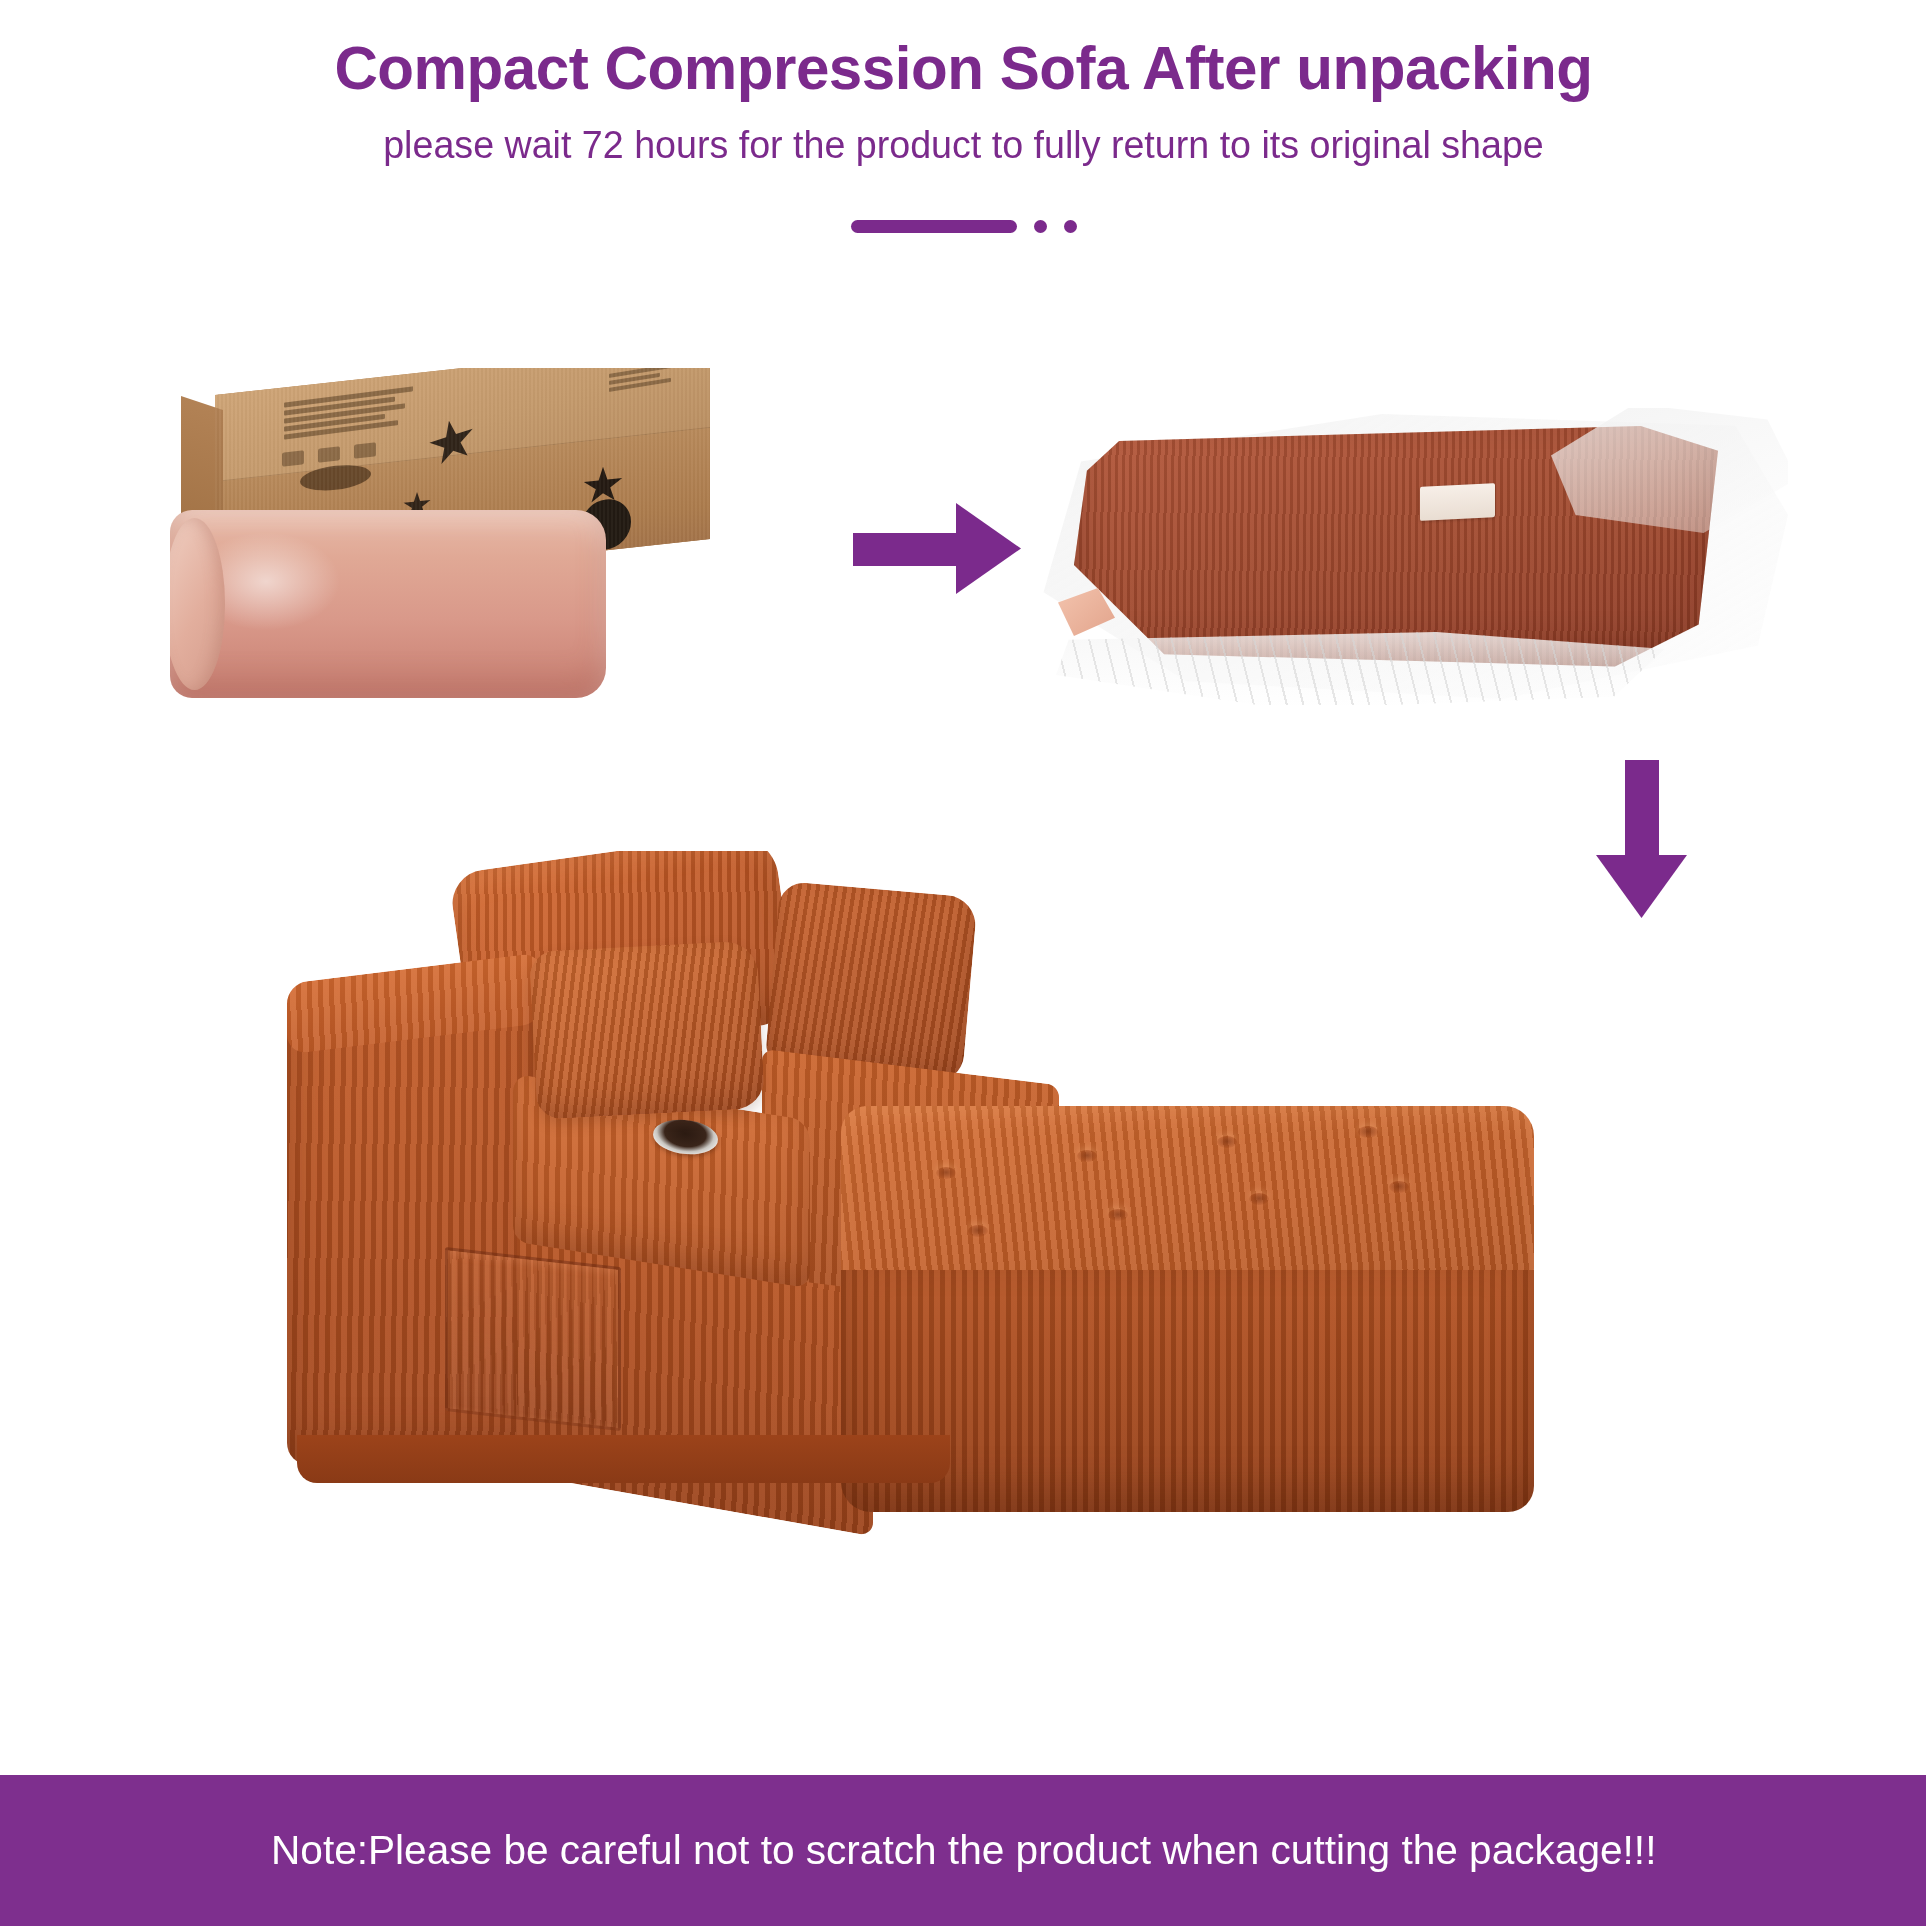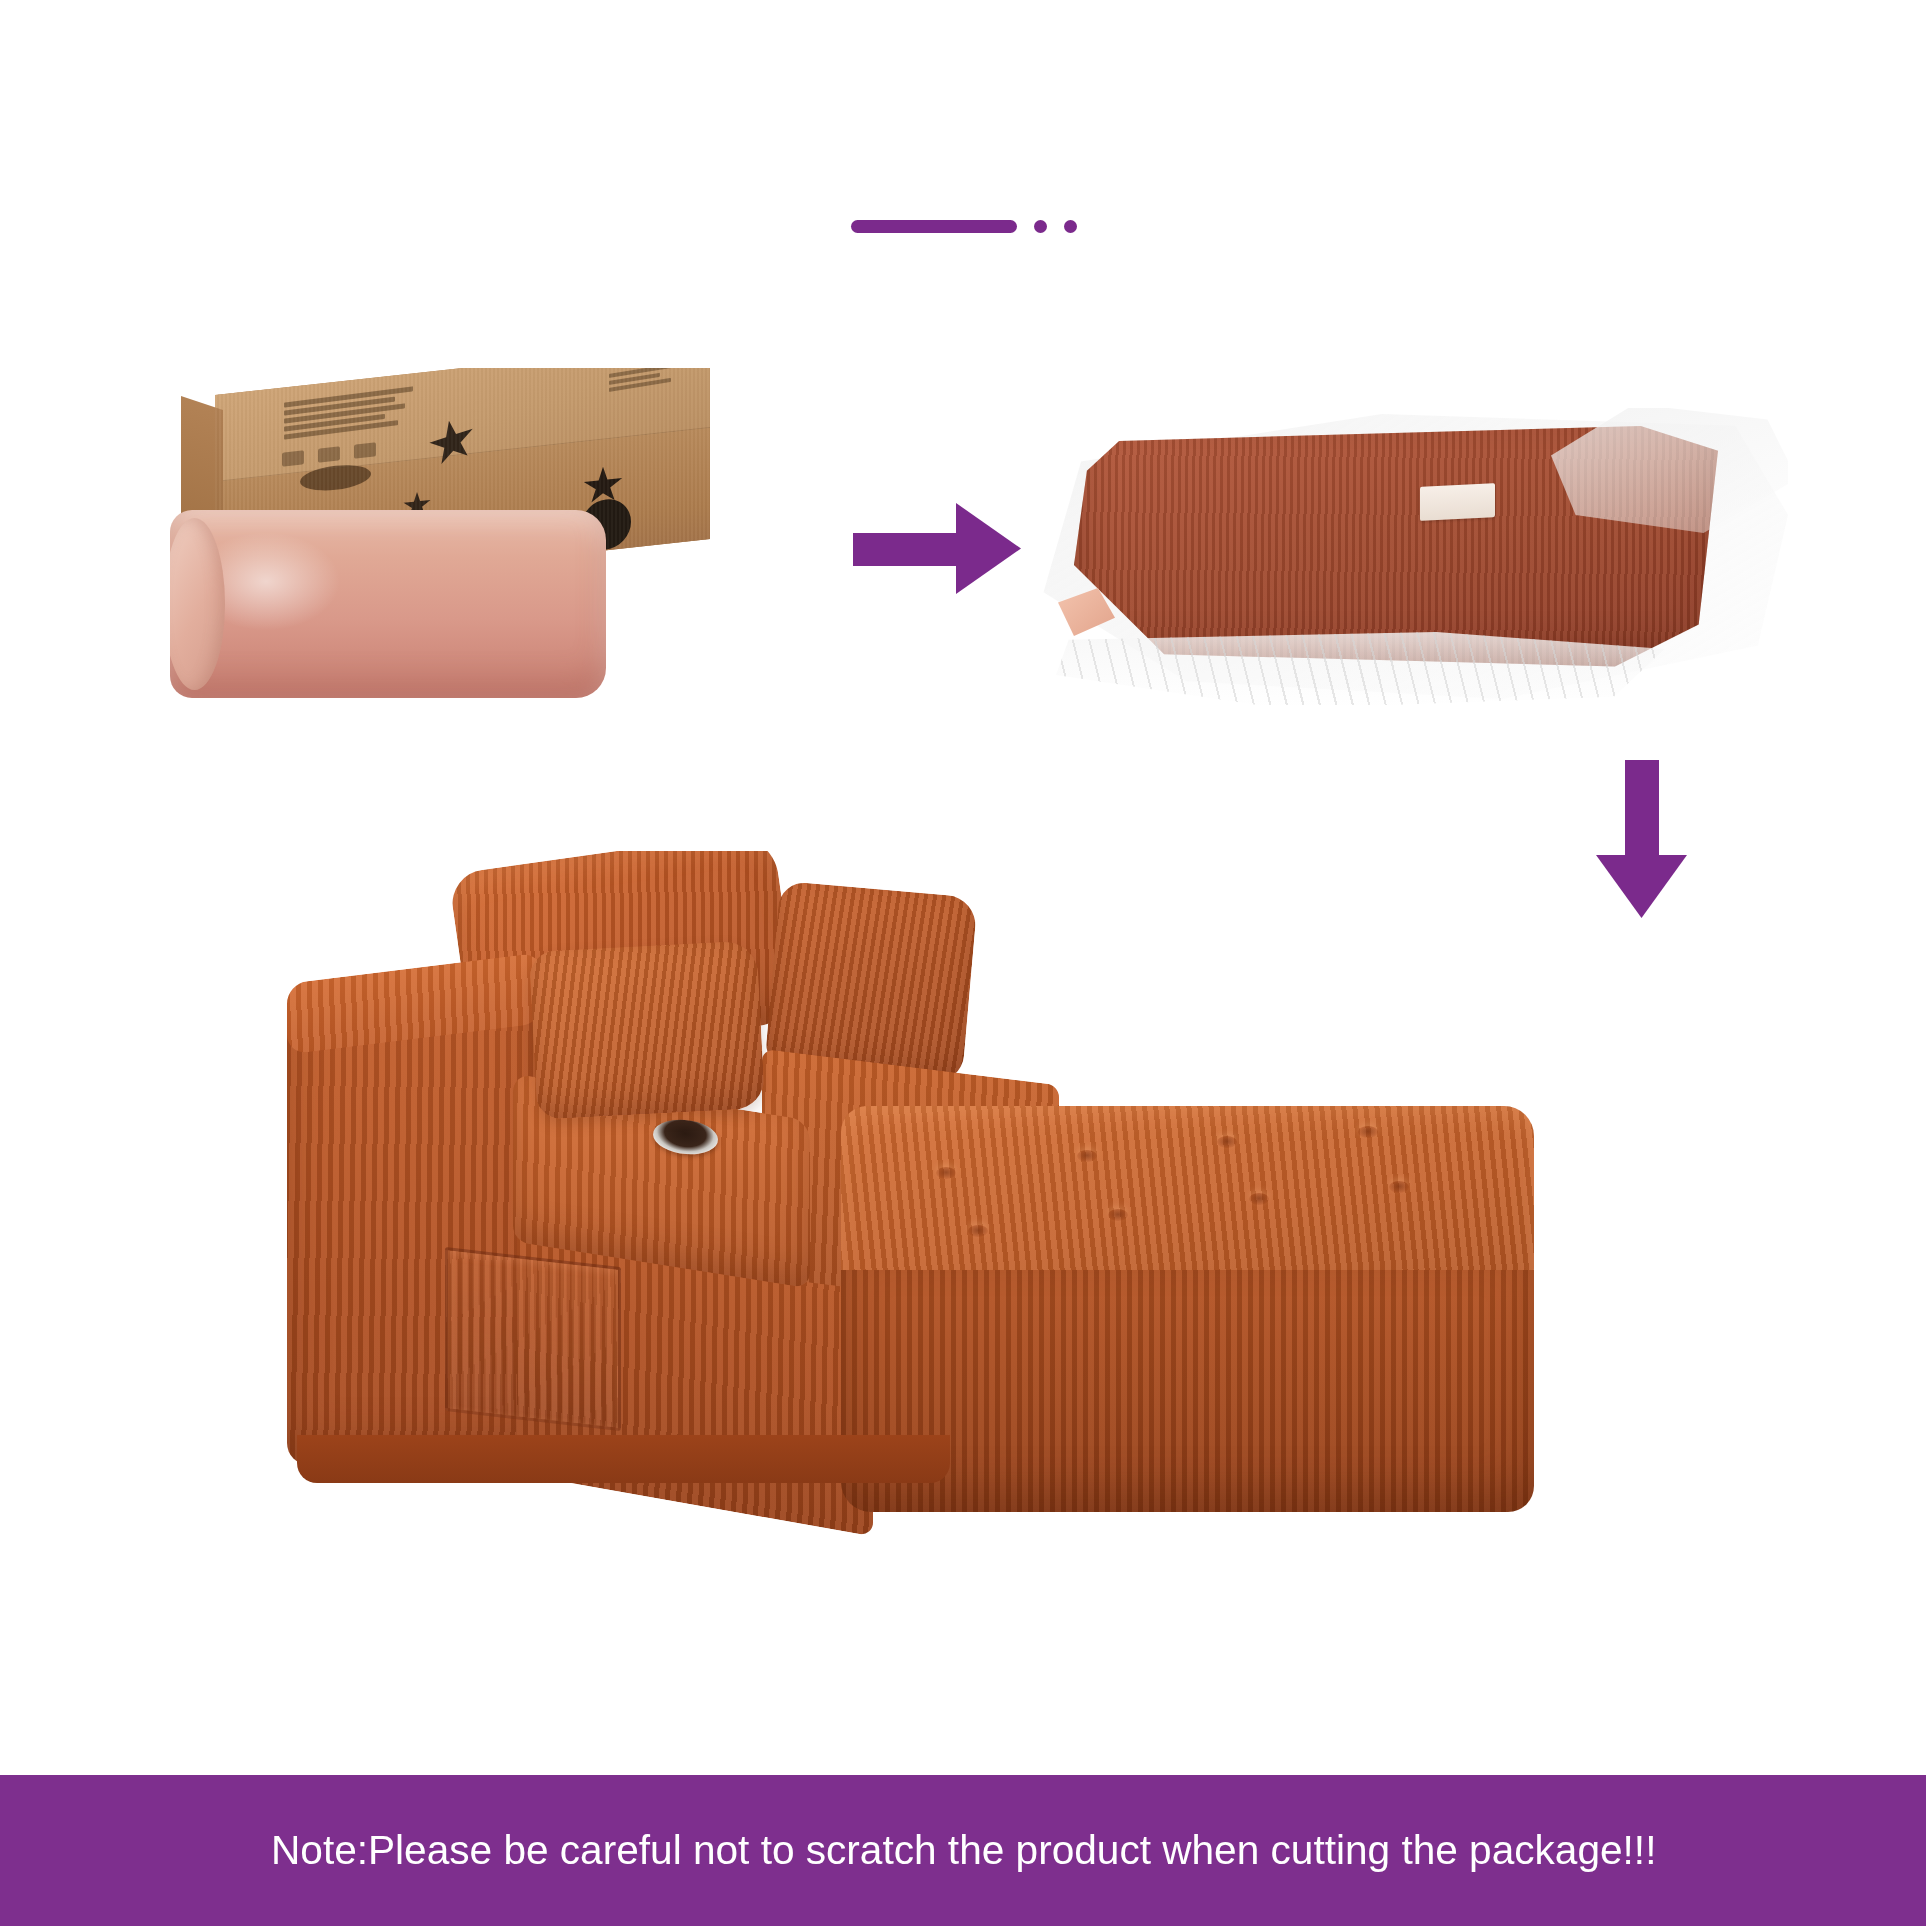--- a/index.html
+++ b/index.html
@@ -314,20 +314,24 @@
   .banner-text {
     color:#ffffff; font-size:41px; font-weight:400;
     letter-spacing:0px; transform:scaleX(0.99);
   }
 </style>
 </head>
 <body>
 
 <div class="page">
 
+  <div class="header">
+    <div class="title">Compact Compression Sofa After unpacking</div>
+    <div class="subtitle">please wait 72 hours for the product to fully return to its original shape</div>
+  </div>
 
   <div class="divider">
     <div class="divider-bar"></div>
     <div class="divider-dot"></div>
     <div class="divider-dot"></div>
   </div>
 
   <div class="photo panel-box">
     <div class="carton">
       <div class="carton-top"></div>

